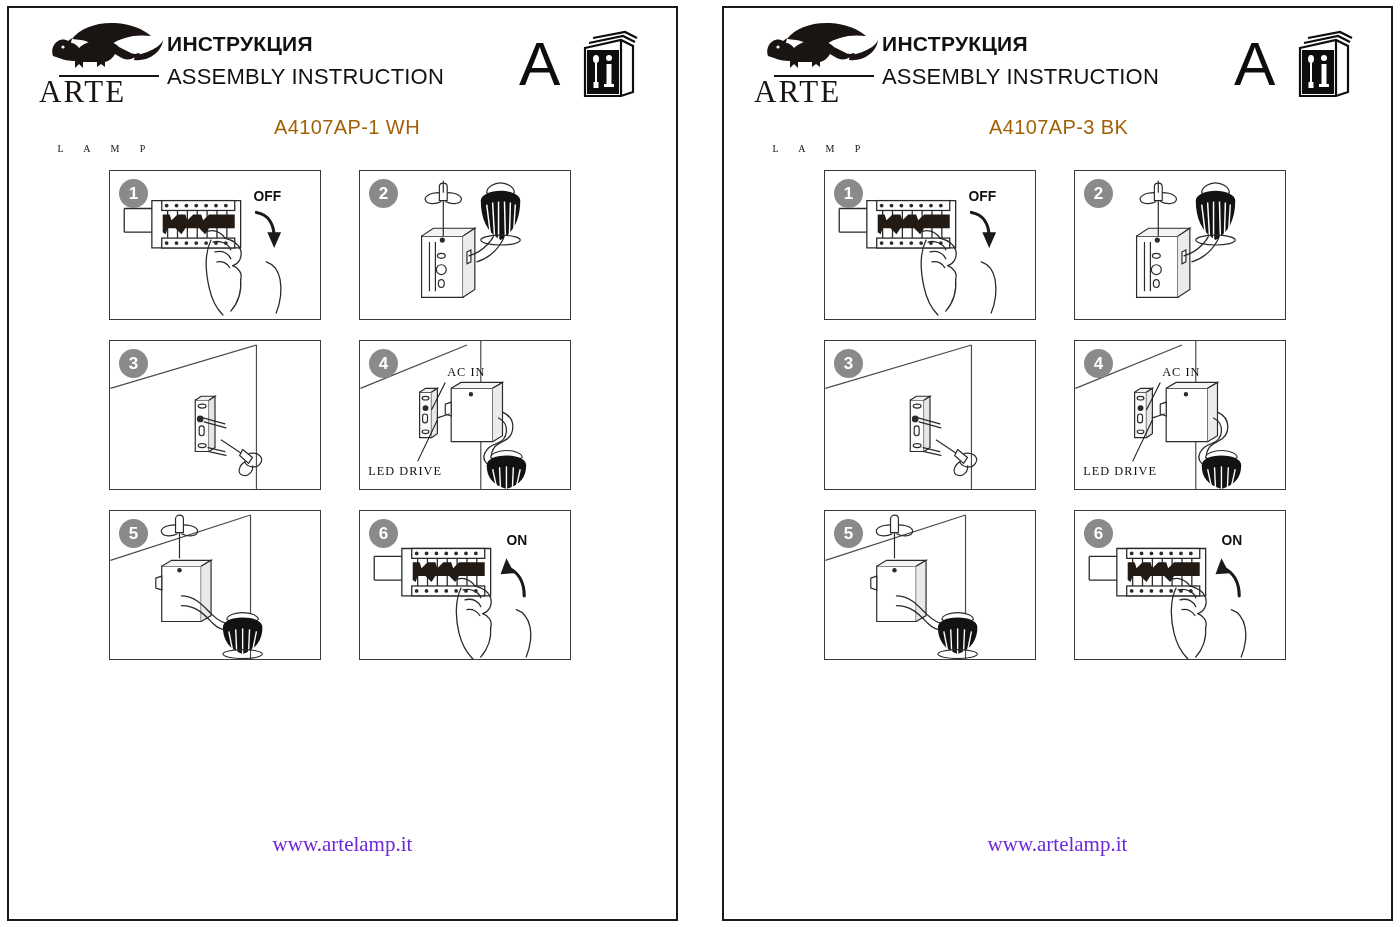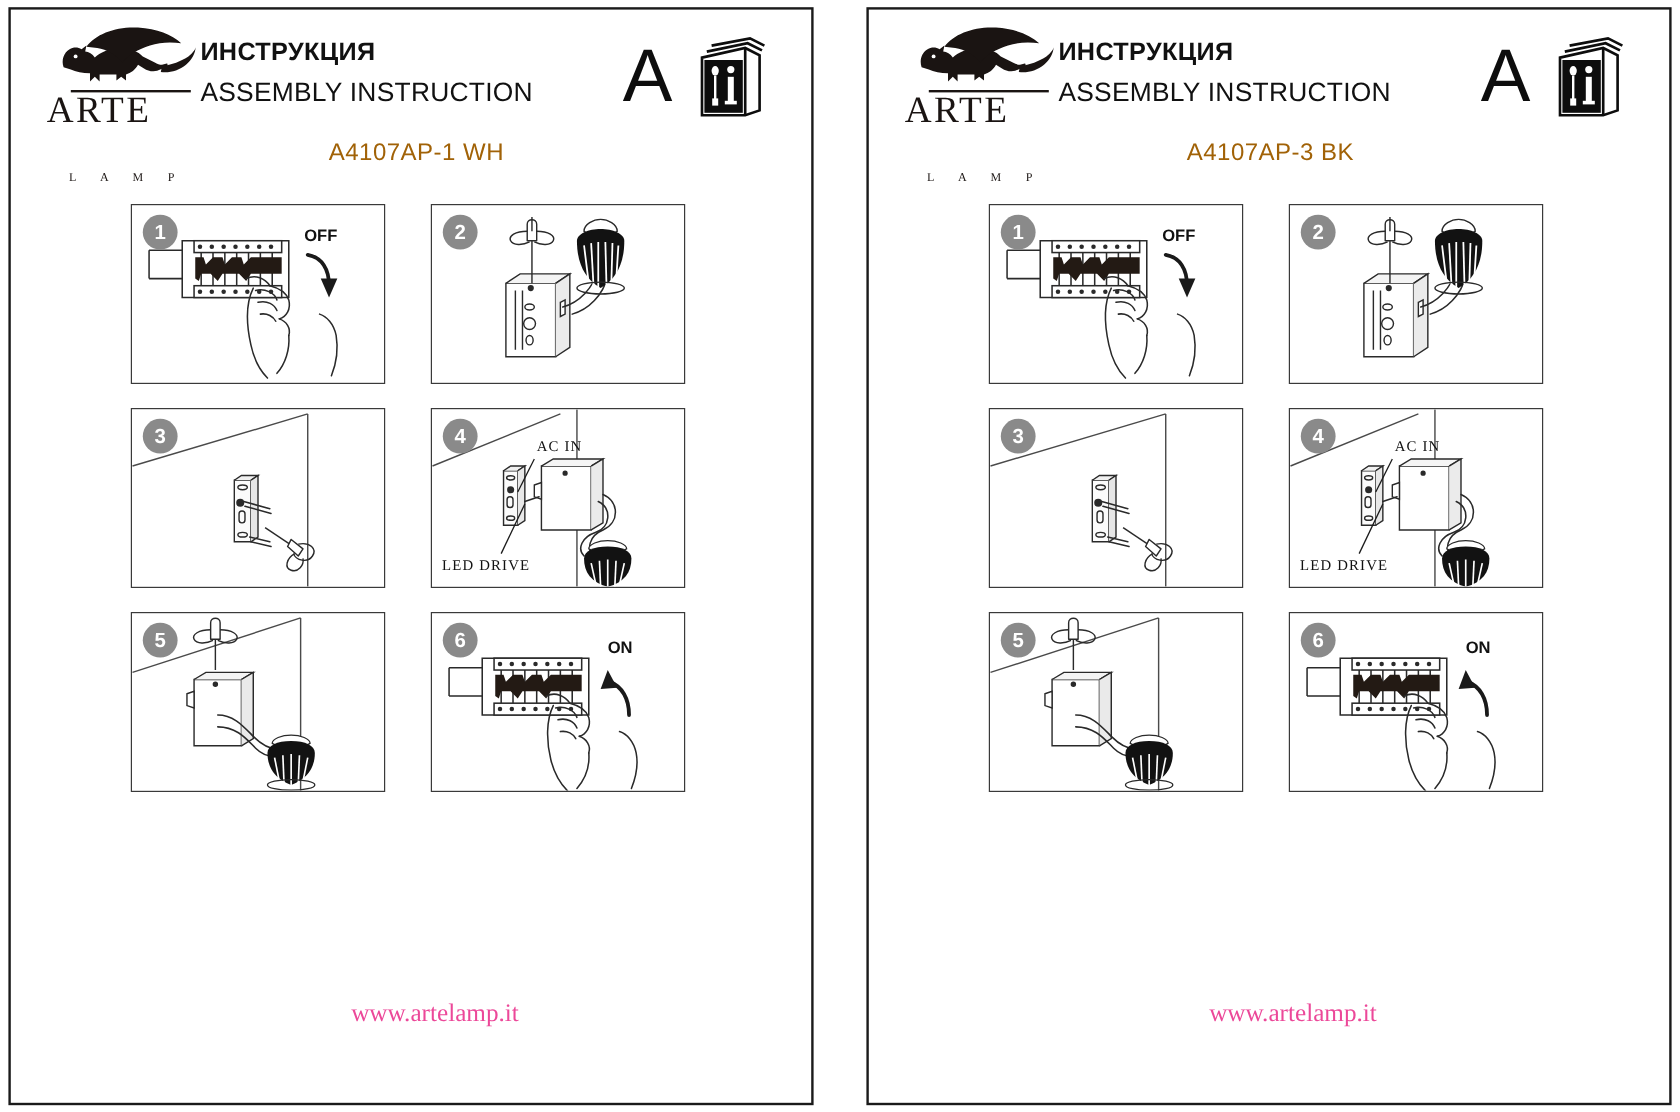--- a/index.html
+++ b/index.html
@@ -204,22 +204,21 @@
 
   
   .footer {
     position: absolute;
     left: 0;
     bottom: 62px;
     width: 100%;
     text-align: center;
     font-family: "Liberation Serif", serif;
     font-size: 21px;
-    color: #ec4899;
-    margin-left: 20px;
+    color: #6d28d9;
   }
 </style>
 </head>
 <body>
 
 <div class="sheet">
 
   <div class="panel panel-left">
 
     <div class="header">

